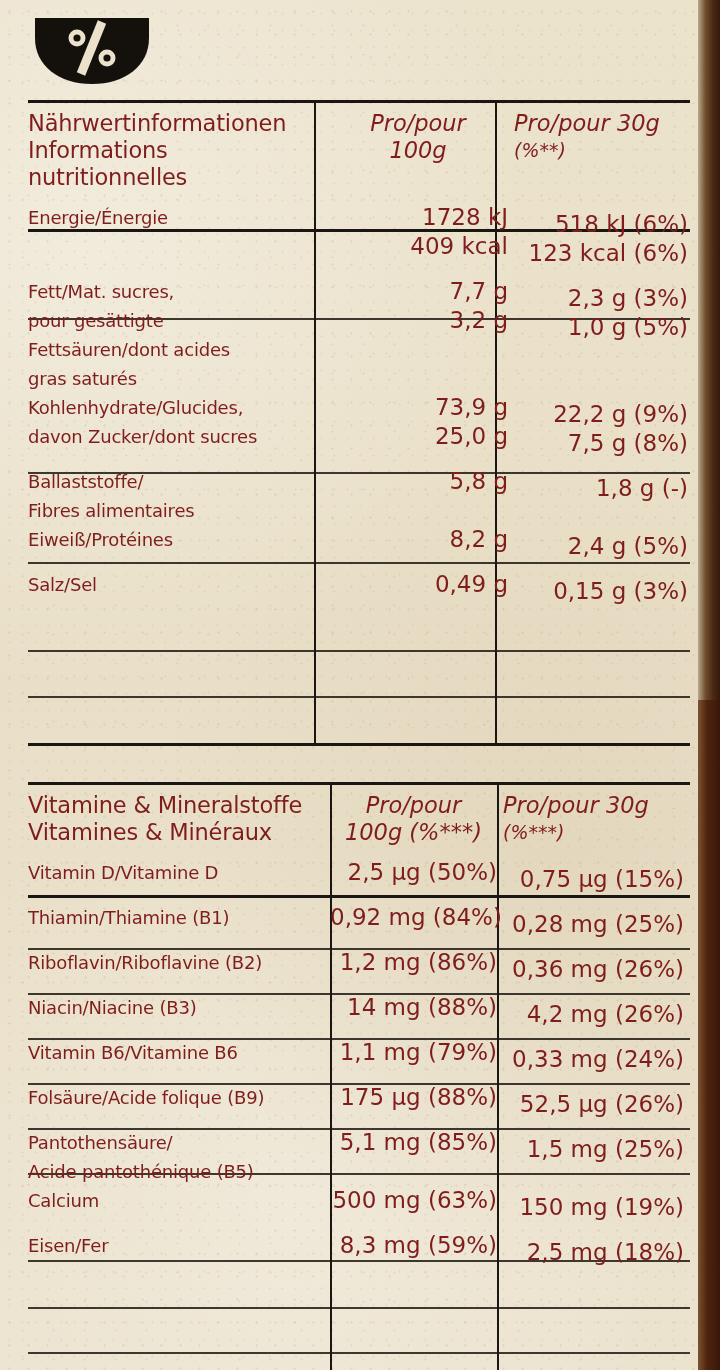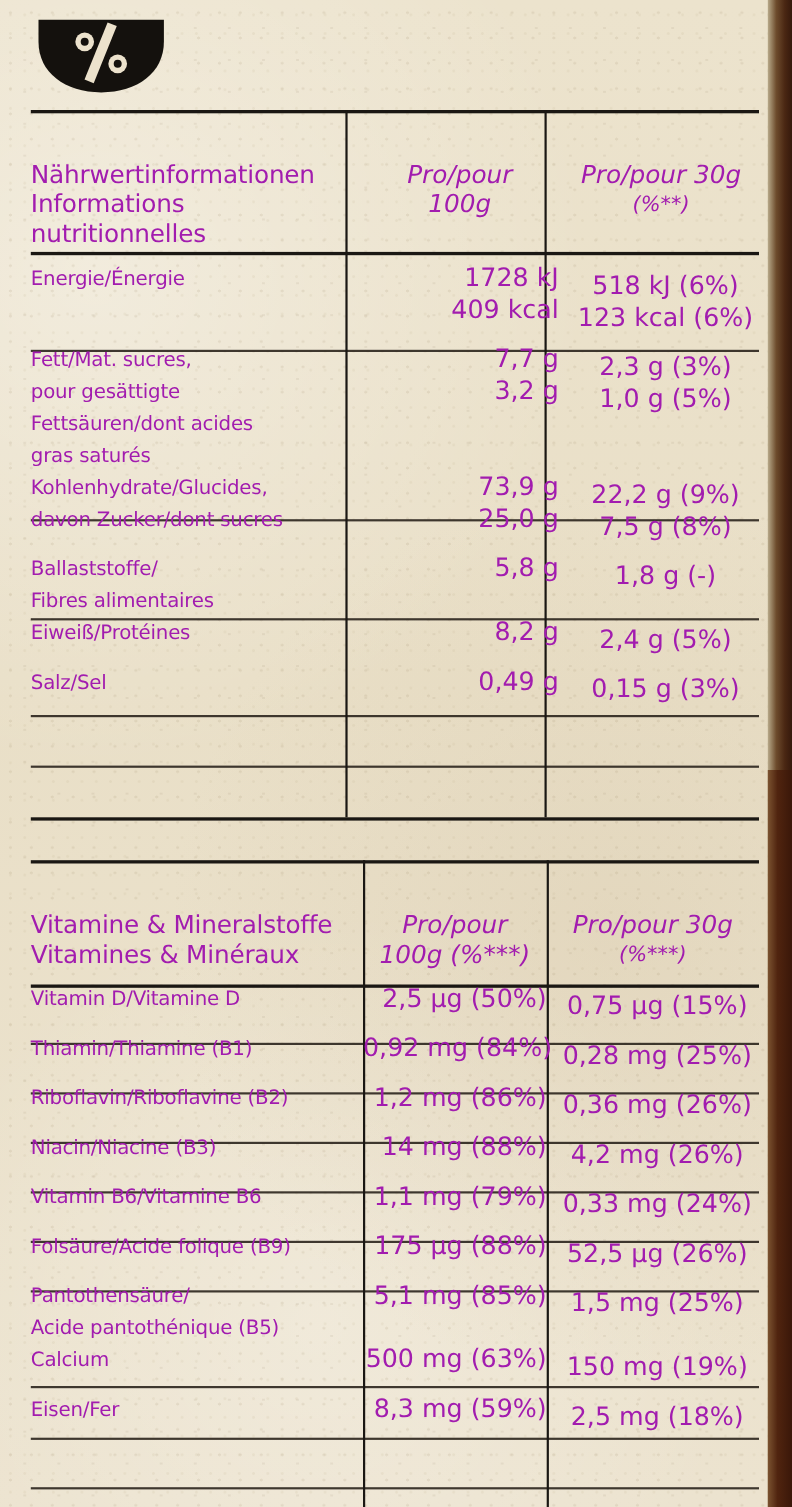--- a/index.html
+++ b/index.html
@@ -67,22 +67,21 @@
     top: 14px;
     width: 118px;
     height: 72px;
   }
 
   
   table.nutri {
     position: absolute;
     border-collapse: collapse;
     table-layout: fixed;
-    color: #a21caf;
-    margin-top: 36px;
+    color: #7f1d1d;
   }
   table.nutri td, table.nutri th {
     vertical-align: top;
     padding: 0;
     font-weight: normal;
   }
 
   .colname { width: 300px; }
   .col100  { width: 180px; }
   .col30   { width: 186px; }
@@ -94,34 +93,34 @@
     letter-spacing: -0.2px;
   }
   .cell-num {
     font-size: 23px;
     line-height: 29px;
     text-align: right;
     padding: 7px 14px 9px 6px;
     white-space: nowrap;
   }
   .cell-num.c30 {
-    text-align: center;
+    text-align: right;
     padding: 7px 6px 9px 14px;
   }
 
   
   .hdr .cell-label,
   .hdr .cell-num {
     font-size: 22.5px;
     line-height: 27px;
     padding-top: 10px;
     padding-bottom: 12px;
   }
   .hdr .cell-num { text-align: center; padding-left: 6px; padding-right: 6px; font-style: italic;}
-  .hdr .cell-num.c30 { text-align: center; }
+  .hdr .cell-num.c30 { text-align: left; }
   .small-pct { font-size: 19px; }
 
   
   .vline {
     position: absolute;
     width: 2px;
     background: #1a1713;
   }
   .hline {
     position: absolute;

